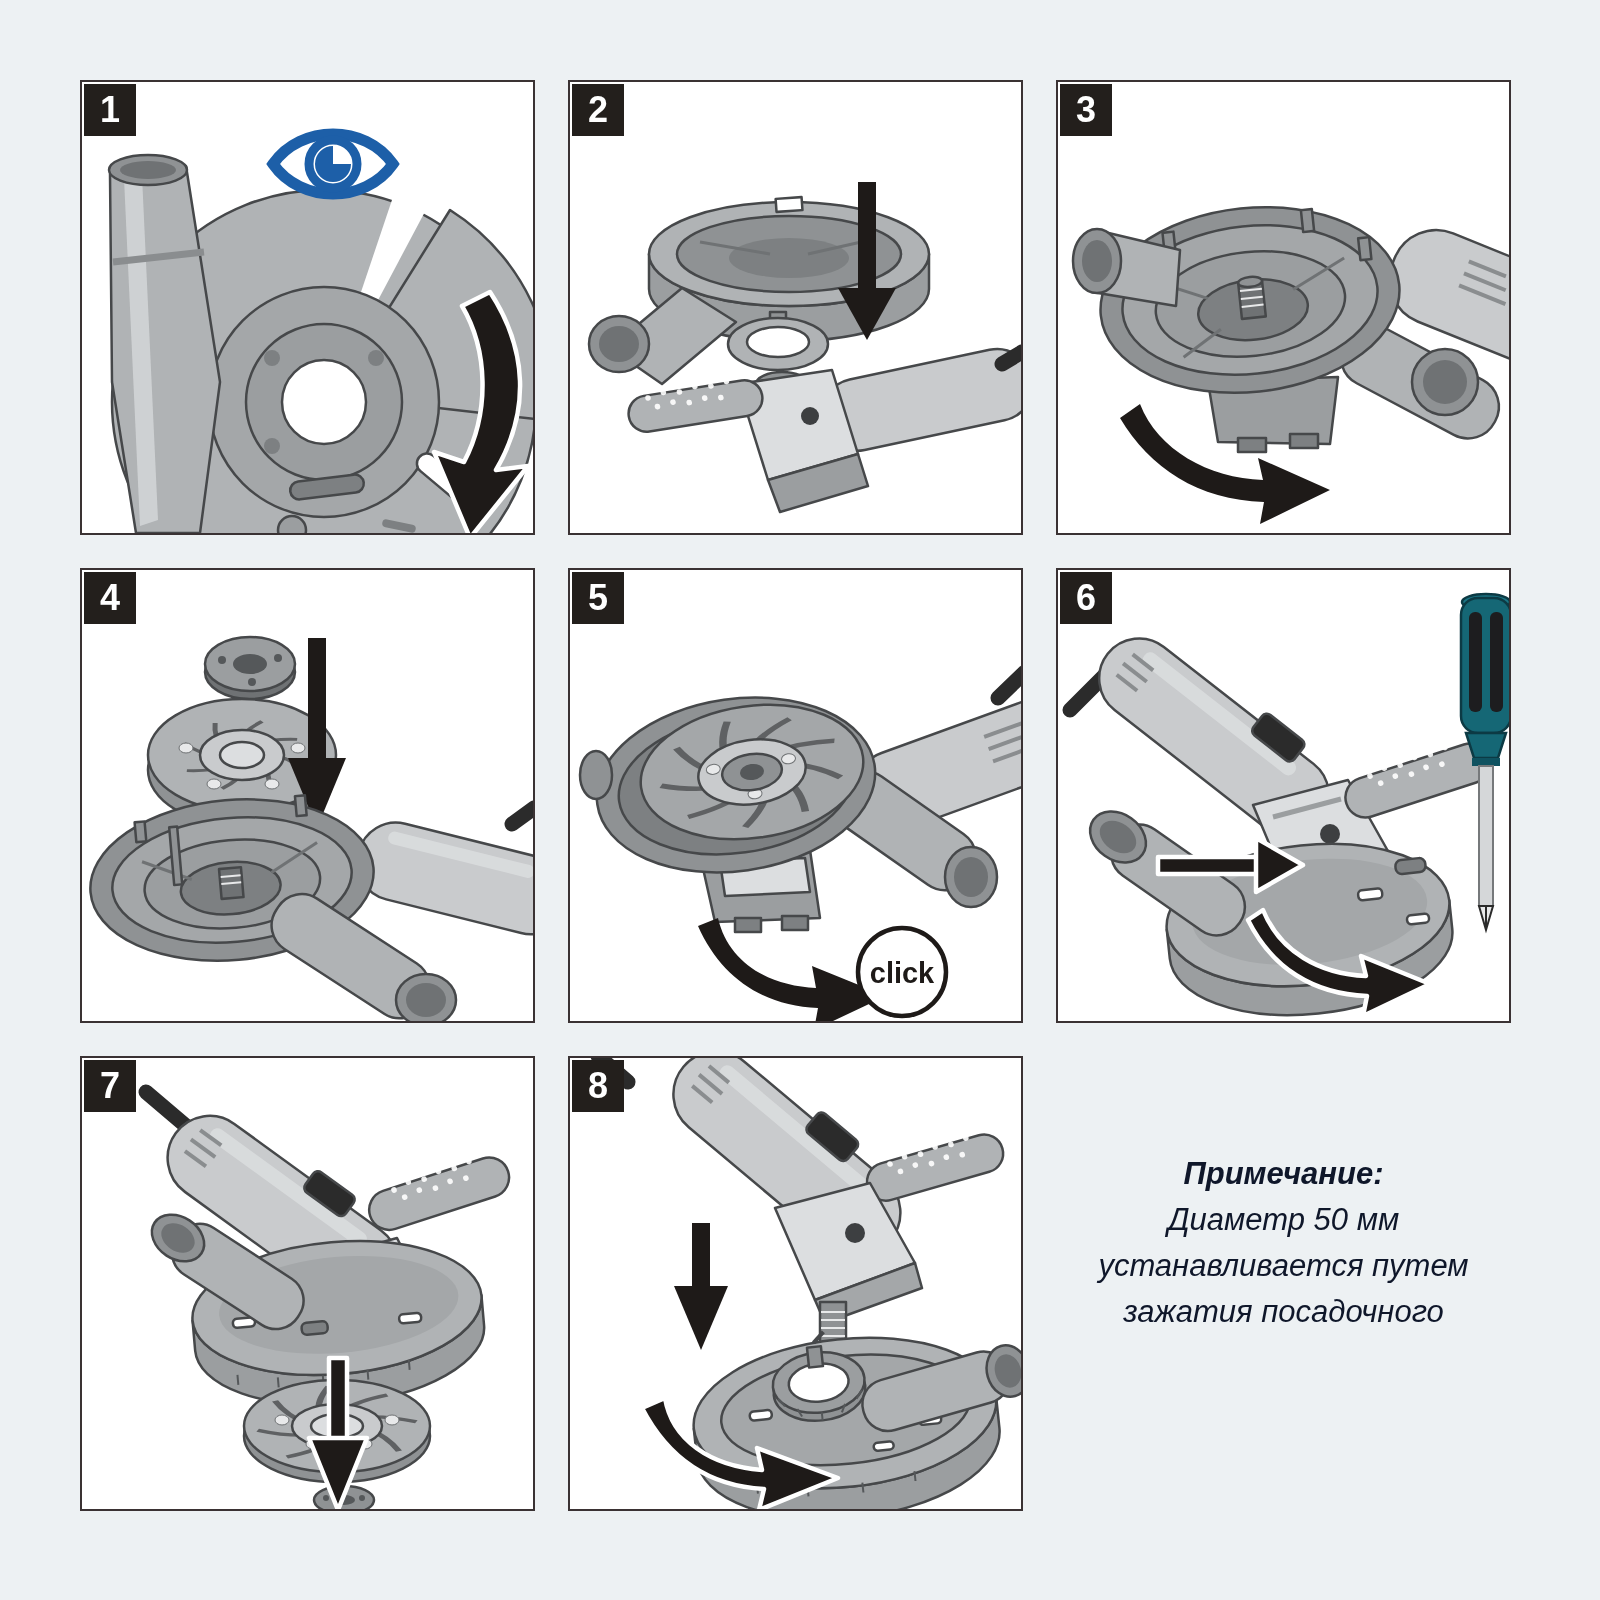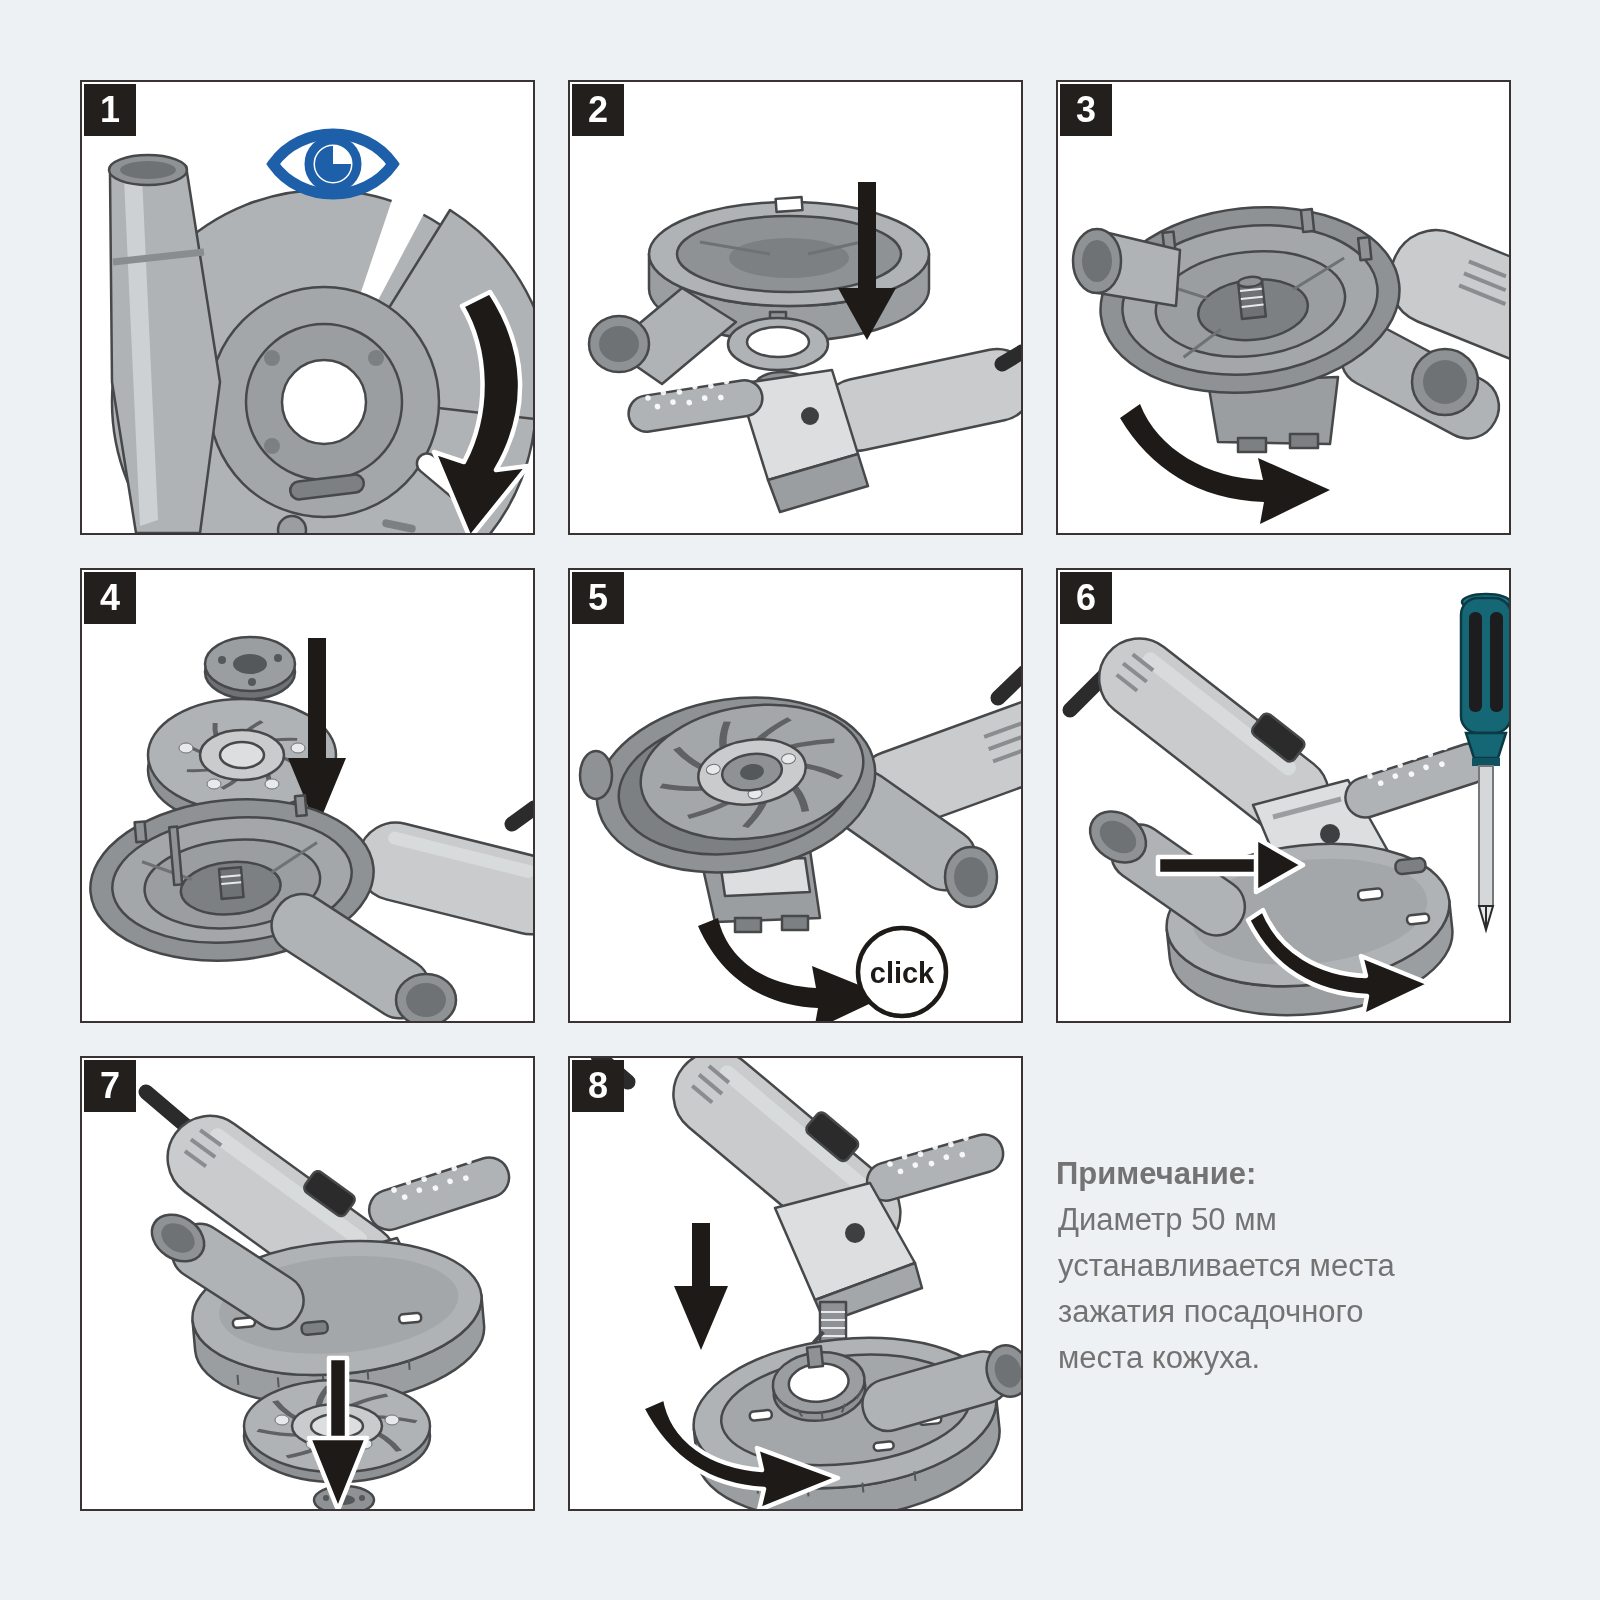--- a/index.html
+++ b/index.html
@@ -19,21 +19,21 @@
   .p4{left:80px;top:568px;} .p5{left:568px;top:568px;} .p6{left:1056px;top:568px;}
   .p7{left:80px;top:1056px;} .p8{left:568px;top:1056px;}
   .badge{
     position:absolute;left:2px;top:2px;width:52px;height:52px;
     background:#231f1c;color:#fff;display:flex;align-items:center;justify-content:center;
     font-weight:bold;font-size:36px;line-height:1;z-index:5;
   }
   .art{position:absolute;left:0;top:0;width:451px;height:451px;display:block;}
   .note{
     position:absolute;left:1056px;top:1152px;width:455px;
-    text-align:left;color:#737373;font-size:31px;line-height:44px;
+    text-align:center;color:#0f172a;font-size:31px;line-height:44px;font-style:italic;
   }
   .note .t{font-weight:bold;margin:0 0 0 0;}
   .note p{margin:2px;}
   
   .s{stroke:#46484a;stroke-width:2.5;stroke-linejoin:round;}
   .fl{fill:#c9cbcd;} .fm{fill:#b0b3b5;} .fmm{fill:#a4a7a9;} .fd{fill:#8f9294;}
   .fdd{fill:#7d8082;} .fx{fill:#6f7274;} .fw{fill:#fff;} .fh{fill:#dcdee0;}
   .fk{fill:#9b9ea0;}
   .blk{fill:#1e1a18;}
   .wln{stroke:#fff;stroke-width:4.5;stroke-linejoin:round;}
@@ -542,18 +542,17 @@
         <ellipse class="fd s" cx="438" cy="313" rx="21" ry="26" transform="rotate(-16 438 313)"></ellipse>
         <ellipse class="fx" cx="438" cy="313" rx="13" ry="17" transform="rotate(-16 438 313)"></ellipse>
       </g>
       <path class="blk wln" d="M95,340 C102,382 140,408 192,412 L187,390 L268,420 L189,452 L194,431 C138,428 98,400 72,350 Z"></path>
     </svg>
   </section>
 
   <aside class="note">
     <p class="t">Примечание:</p>
     <p>Диаметр 50 мм</p>
-    <p>устанавливается места</p>
+    <p>устанавливается путем</p>
     <p>зажатия посадочного</p>
-    <p>места кожуха.</p>
   </aside>
 
 </div>
 
 </body></html>

